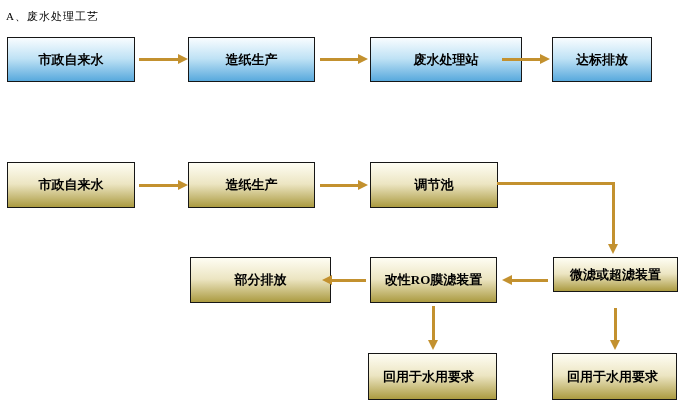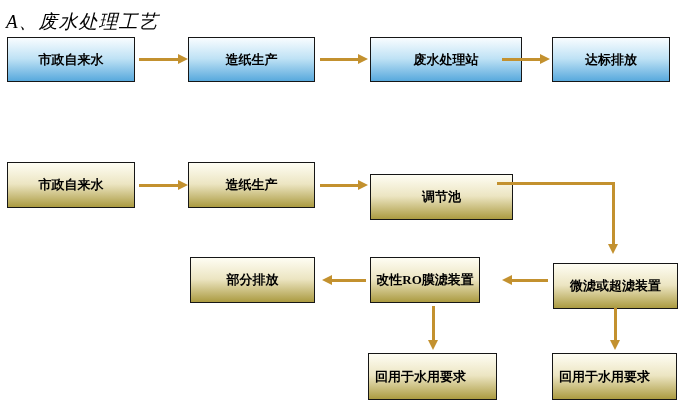--- a/index.html
+++ b/index.html
@@ -6,25 +6,24 @@
   .canvas{
     position:relative;
     width:681px;height:411px;
     background:var(--background,#ffffff);
     font-family:"Liberation Serif","DejaVu Serif",serif;
     color:var(--text,#000);
     overflow:hidden;
   }
   .flow-title{
     position:absolute;
-    font-size:19px;
+    font-size:11px;
     letter-spacing:1px;
     white-space:nowrap;
     color:var(--text,#000);
-    font-style:italic;
   }
   .box{
     position:absolute;
     box-sizing:border-box;
     border:1px solid var(--box-border,#161616);
     display:flex;
     align-items:center;
     justify-content:center;
     font-weight:bold;
     font-size:13px;
@@ -34,21 +33,21 @@
   .box.blue{
     background:linear-gradient(180deg,var(--blue-top,#f8fcff) 0%,var(--blue-mid,#bfe2f5) 48%,var(--blue-bottom,#58a9dd) 100%);
   }
   .box.yellow{
     background:linear-gradient(180deg,var(--yellow-top,#fefdf3) 0%,var(--yellow-mid,#ece5c2) 48%,var(--yellow-bottom,#ab9b41) 100%);
   }
   .box.reuse{
     flex-direction:column;
     align-items:flex-start;
     justify-content:center;
-    padding-left:6px;
+    padding-left:14px;
     line-height:21px;
   }
   
   .harrow{
     position:absolute;
     height:12px;
     display:flex;
     align-items:center;
   }
   .harrow .shaft{flex:1;height:3px;background:var(--arrow,#c3912f);}
@@ -88,58 +87,58 @@
 </head>
 <body>
 
 <div class="canvas">
 
   <div class="flow-title" style="left:6px;top:9px">A、废水处理工艺</div>
 
   <div class="box blue" style="left:7px;top:37px;width:128px;height:45px">市政自来水</div>
   <div class="box blue" style="left:188px;top:37px;width:127px;height:45px">造纸生产</div>
   <div class="box blue" style="left:370px;top:37px;width:152px;height:45px">废水处理站</div>
-  <div class="box blue" style="left:552px;top:37px;width:118px;height:45px">达标排放</div>
+  <div class="box blue" style="left:552px;top:37px;width:100px;height:45px">达标排放</div>
 
   <div class="harrow" style="left:139px;top:53px;width:49px">
       <i class="shaft"></i>
       <i class="tip"></i>
     </div>
   <div class="harrow" style="left:320px;top:53px;width:48px">
       <i class="shaft"></i>
       <i class="tip"></i>
     </div>
   <div class="harrow" style="left:502px;top:53px;width:48px">
       <i class="shaft"></i>
       <i class="tip"></i>
     </div>
 
 
   <div class="box yellow" style="left:7px;top:162px;width:128px;height:46px">市政自来水</div>
   <div class="box yellow" style="left:188px;top:162px;width:127px;height:46px">造纸生产</div>
-  <div class="box yellow" style="left:370px;top:174px;width:143px;height:46px">调节池</div>
+  <div class="box yellow" style="left:370px;top:162px;width:128px;height:46px">调节池</div>
 
   <div class="harrow" style="left:139px;top:179px;width:49px">
       <i class="shaft"></i>
       <i class="tip"></i>
     </div>
   <div class="harrow" style="left:320px;top:179px;width:48px">
       <i class="shaft"></i>
       <i class="tip"></i>
     </div>
 
   <div class="hbar" style="left:497px;top:182px;width:117px"></div>
   <div class="varrow" style="left:607px;top:182px;height:72px">
       <i class="shaft"></i>
       <i class="tip"></i>
     </div>
 
-  <div class="box yellow" style="left:190px;top:257px;width:125px;height:46px">部分排放</div>
-  <div class="box yellow" style="left:370px;top:257px;width:110px;height:46px">改性RO膜滤装置</div>
-  <div class="box yellow" style="left:553px;top:263px;width:125px;height:46px">微滤或超滤装置</div>
+  <div class="box yellow" style="left:190px;top:257px;width:141px;height:46px">部分排放</div>
+  <div class="box yellow" style="left:370px;top:257px;width:127px;height:46px">改性RO膜滤装置</div>
+  <div class="box yellow" style="left:553px;top:257px;width:125px;height:35px">微滤或超滤装置</div>
 
   <div class="harrow left" style="left:322px;top:274px;width:44px">
       <i class="shaft"></i>
       <i class="tip"></i>
     </div>
   <div class="harrow left" style="left:502px;top:274px;width:46px">
       <i class="shaft"></i>
       <i class="tip"></i>
     </div>
 

